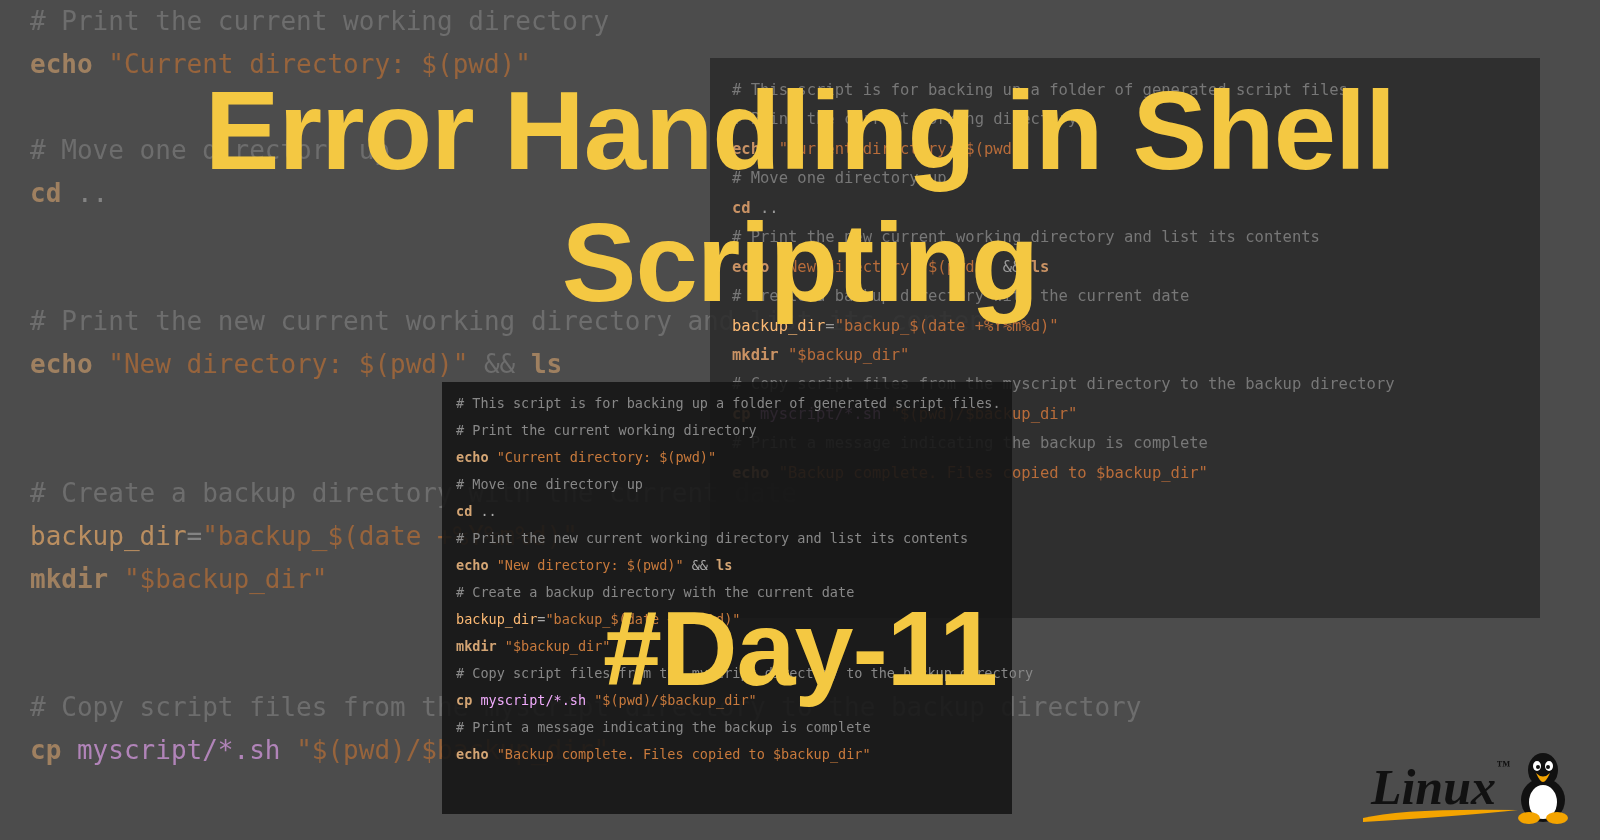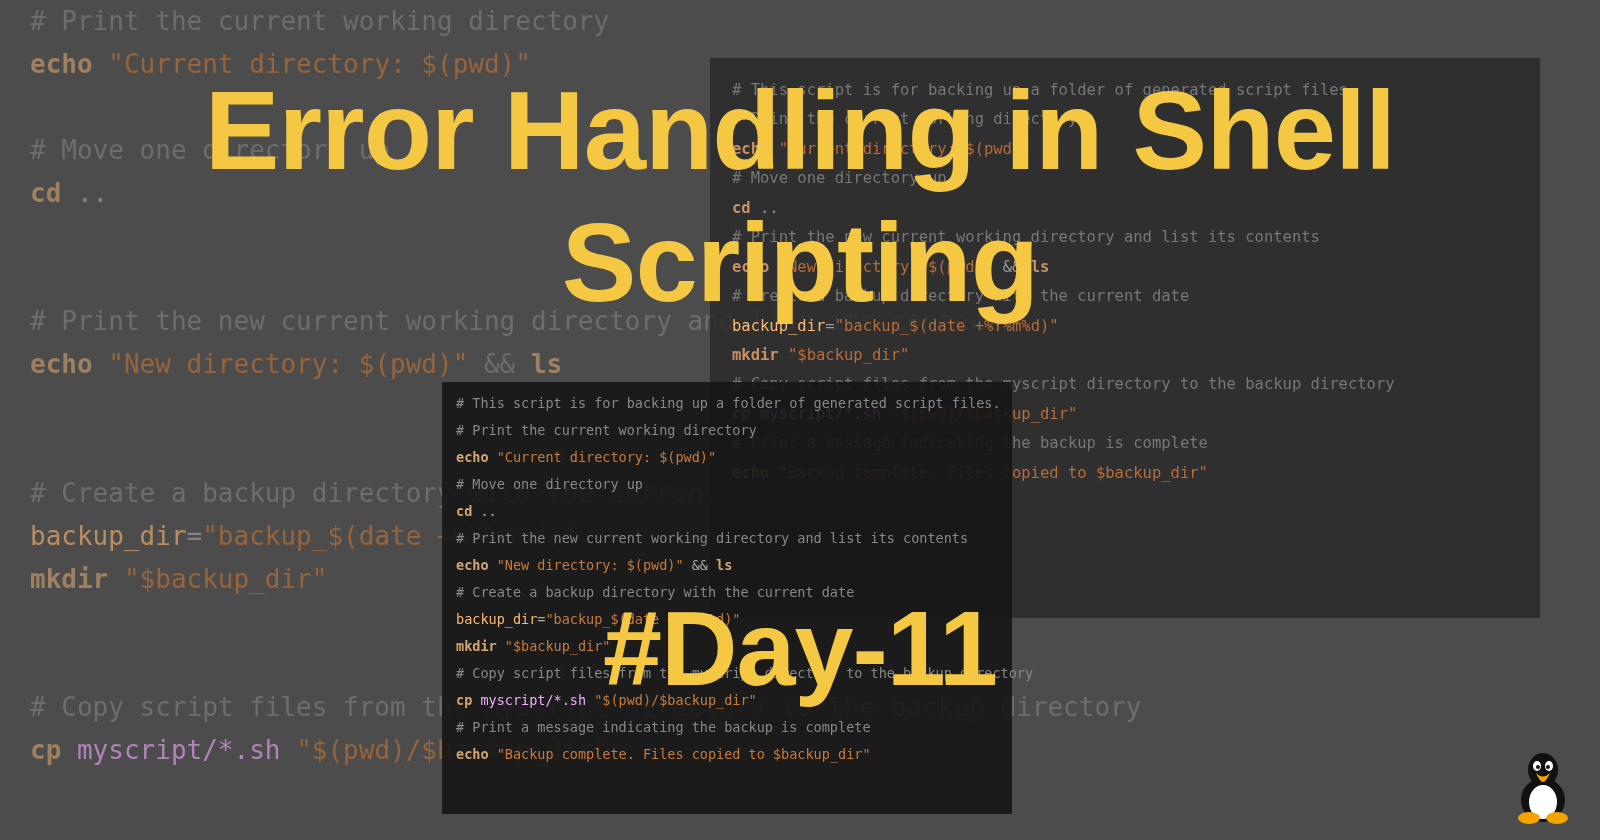--- a/index.html
+++ b/index.html
@@ -209,20 +209,26 @@
   <div class="line"></div>
   <div class="line comment"># Print a message indicating the backup is complete</div>
   <div class="line"><span class="cmd">echo</span><span class="str"> "Backup complete. Files copied to $backup_dir"</span></div>
 </div>
 
 <div class="title1">Error Handling in Shell</div>
 <div class="title2">Scripting</div>
 <div class="day-label">#Day-11</div>
 
 <div class="linux-logo">
+  <div class="linux-text">
+    <span>Linux</span><span style="font-size:14px;vertical-align:top">™</span>
+    <svg class="linux-swoosh" viewBox="0 0 155 14">
+      <path d="M0 10 Q 40 0 155 2 Q 100 8 0 14 Z" fill="#f4a400"></path>
+    </svg>
+  </div>
   <div class="tux">
     <svg viewBox="0 0 62 74">
       <ellipse cx="31" cy="50" rx="22" ry="22" fill="#111"></ellipse>
       <ellipse cx="31" cy="20" rx="15" ry="17" fill="#111"></ellipse>
       <ellipse cx="31" cy="52" rx="14" ry="17" fill="#fff"></ellipse>
       <ellipse cx="25" cy="16" rx="4" ry="5" fill="#fff"></ellipse>
       <ellipse cx="37" cy="16" rx="4" ry="5" fill="#fff"></ellipse>
       <circle cx="26" cy="17" r="2" fill="#111"></circle>
       <circle cx="36" cy="17" r="2" fill="#111"></circle>
       <path d="M24 23 Q31 30 38 23 Q34 32 31 32 Q28 32 24 23 Z" fill="#f4a400"></path>

